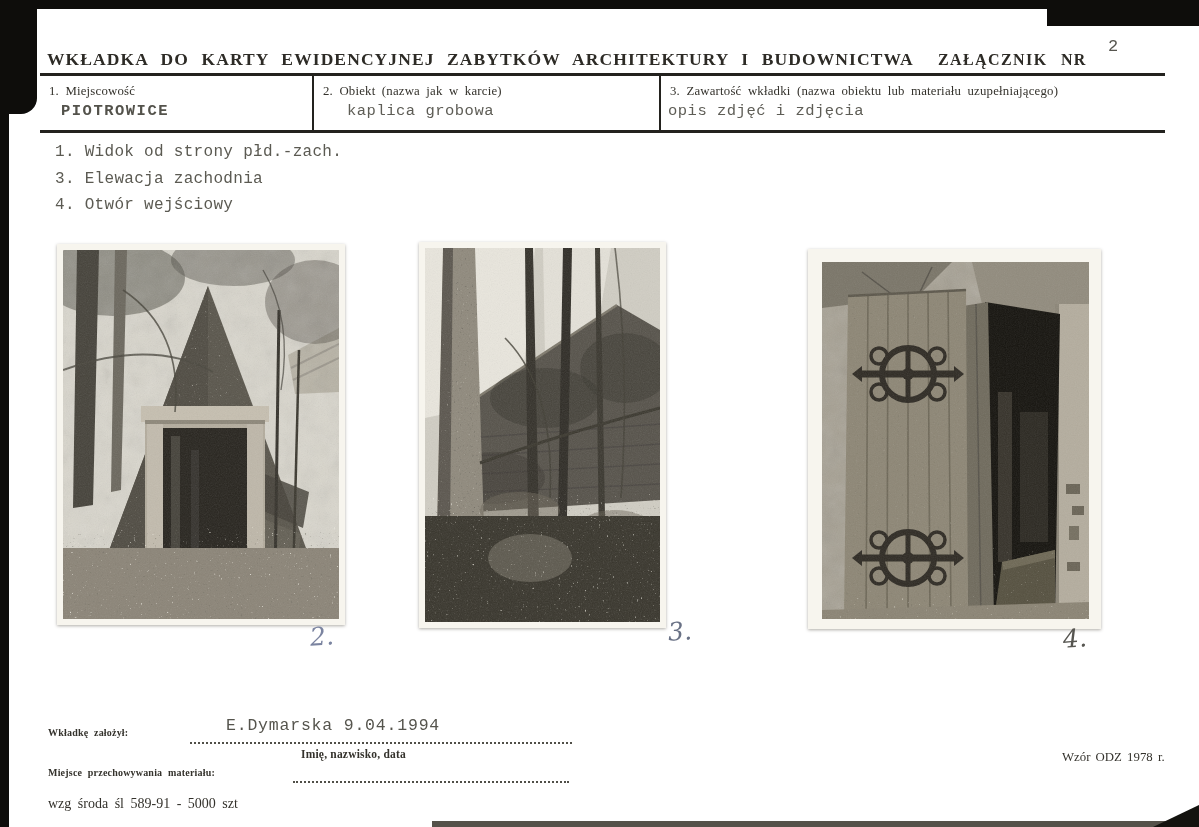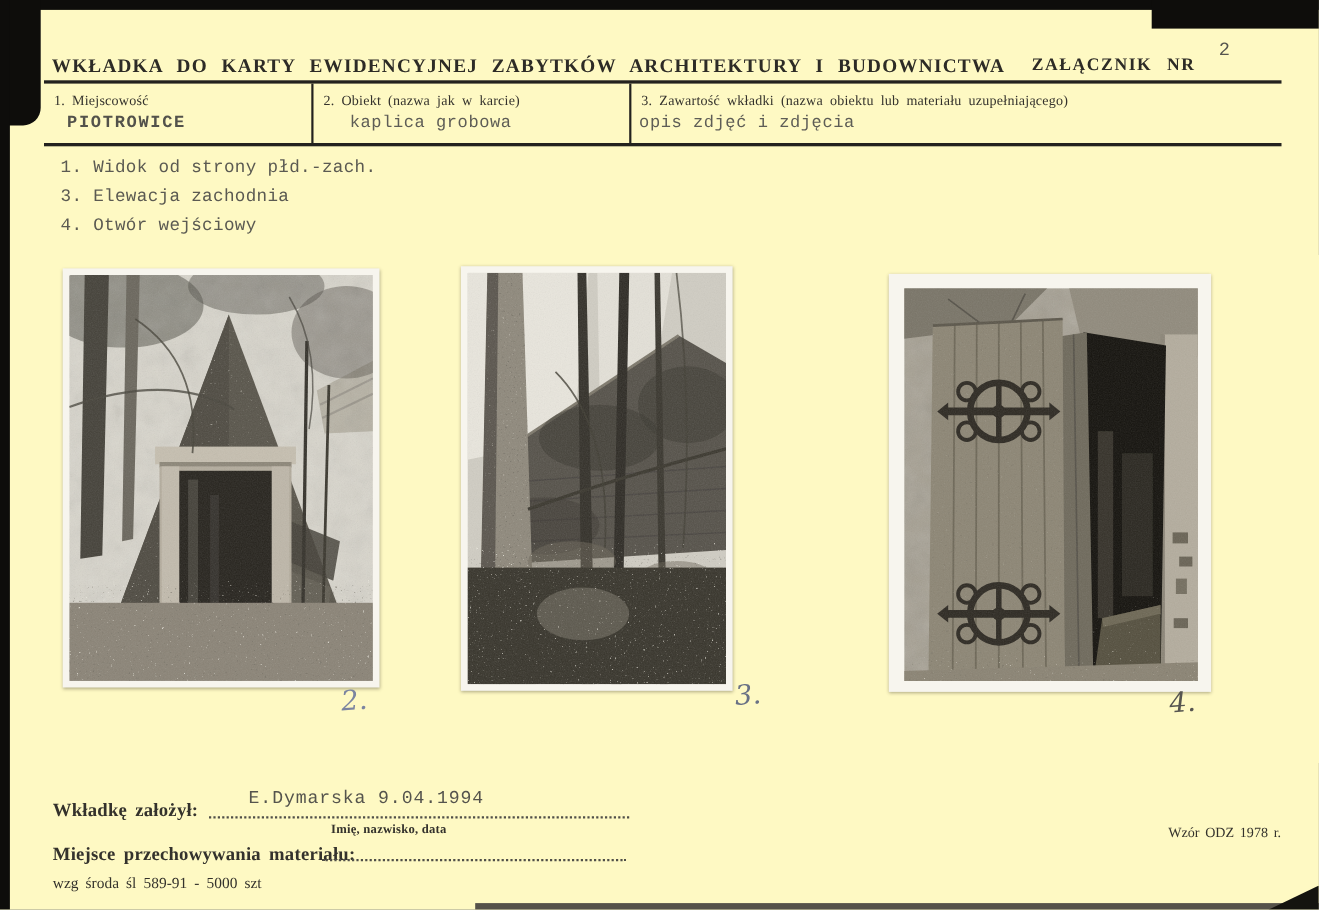--- a/index.html
+++ b/index.html
@@ -1,16 +1,16 @@
 <!DOCTYPE html>
 <html><head>
 <meta charset="utf-8">
 <style>
   html,body{margin:0;padding:0;background:#8e8c84;}
-  .canvas{position:relative;width:1199px;height:827px;background:#fef9c3;overflow:hidden;
+  .canvas{position:relative;width:1199px;height:827px;background:#ffffff;overflow:hidden;
           font-family:"Liberation Serif", serif;color:#33312b;}
   
   .edge{position:absolute;background:#0e0d0b;}
   .edge-top{left:0;top:0;width:1199px;height:9px;}
   .edge-top-right{right:0;top:0;width:152px;height:26px;}
   .edge-top-left{left:0;top:0;width:37px;height:114px;border-radius:0 0 16px 4px;}
   .edge-left{left:0;top:0;width:9px;height:827px;}
   .edge-bottom{left:432px;bottom:0;width:767px;height:6px;background:#55524a;}
   .edge-bottom-right{right:0;bottom:0;width:46px;height:22px;background:#14130f;
                      clip-path:polygon(100% 0,100% 100%,0 100%);}
@@ -20,21 +20,21 @@
   .att-label{position:absolute;left:938px;top:51px;font-size:16px;font-weight:bold;
              letter-spacing:1.4px;word-spacing:8px;color:#2d2b26;}
   .att-num{position:absolute;left:1108px;top:37px;font-family:"Liberation Mono", monospace;
            font-size:17px;color:#56554f;}
   
   .info-table{position:absolute;left:40px;top:73px;width:1125px;height:54px;
               border-top:3px solid #23221e;border-bottom:3px solid #23221e;display:flex;box-sizing:content-box;}
   .cell{box-sizing:border-box;padding:8px 6px 0 9px;}
   .cell+.cell{border-left:2px solid #23221e;}
   .cell-1{width:243px;}
-  .cell-2{width:289px;}
+  .cell-2{width:347px;margin-left:29px;}
   .cell-3{flex:1;}
   .cell .lbl{font-size:12.8px;letter-spacing:.2px;word-spacing:3px;color:#34322c;}
   .cell .val{font-family:"Liberation Mono", monospace;font-size:15.5px;color:#5e5d56;margin-top:3px;}
   .cell-1 .val{margin-left:12px;letter-spacing:1.5px;font-weight:bold;color:#53524b;}
   .cell-2 .val{margin-left:24px;letter-spacing:.5px;}
   .cell-3 .val{margin-left:-2px;letter-spacing:.5px;}
   
   .photo-list{position:absolute;left:55px;top:139px;font-family:"Liberation Mono", monospace;
               font-size:16px;line-height:26.5px;color:#5b5a52;letter-spacing:.3px;}
   
@@ -42,21 +42,21 @@
   .photo svg{display:block;}
   .photo-1{left:57px;top:244px;padding:6px;}
   .photo-2{left:419px;top:242px;padding:6px;}
   .photo-3{left:808px;top:249px;padding:13px 12px 10px 14px;}
   .caption{position:absolute;font-family:"DejaVu Serif", serif;font-style:italic;
            font-size:25px;transform:rotate(-4deg);}
   .caption-1{left:310px;top:622px;color:#7b84a0;}
   .caption-2{left:668px;top:617px;color:#697185;}
   .caption-3{left:1063px;top:624px;color:#565550;}
   
-  .f-label{position:absolute;font-size:17px;font-weight:bold;letter-spacing:.2px;
+  .f-label{position:absolute;font-size:10px;font-weight:bold;letter-spacing:.2px;
            word-spacing:3px;color:#34322c;white-space:nowrap;}
   .founder-label{left:48px;top:727px;}
   .negatives-label{left:48px;top:767px;}
   .dotline{position:absolute;height:0;border-bottom:2px dotted #504f48;}
   .founder-line{left:190px;top:742px;width:382px;}
   .negatives-line{left:293px;top:781px;width:276px;}
   .founder-value{position:absolute;left:226px;top:716px;font-family:"Liberation Mono", monospace;
                  font-size:16.5px;color:#55544d;letter-spacing:.8px;white-space:nowrap;}
   .founder-hint{position:absolute;left:301px;top:748px;font-size:11.5px;font-weight:bold;
                 letter-spacing:.2px;color:#34322c;}

